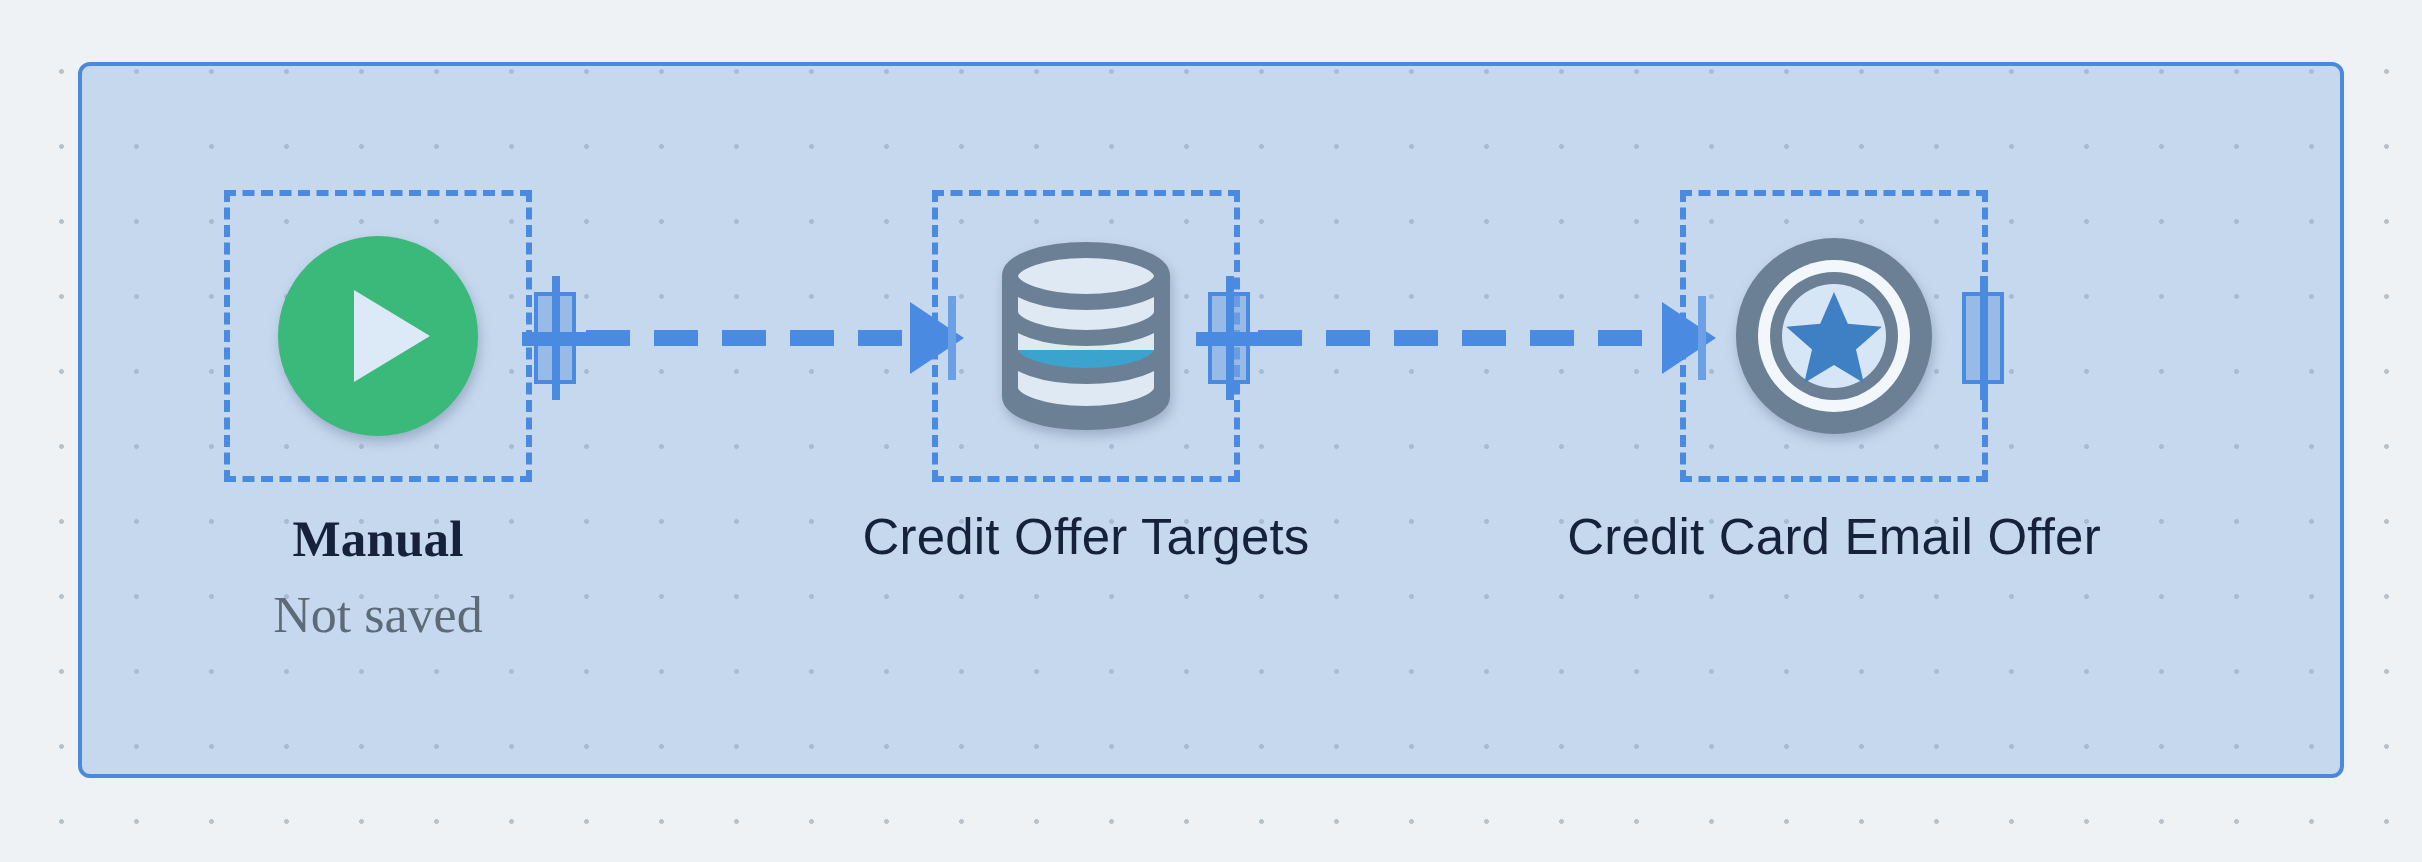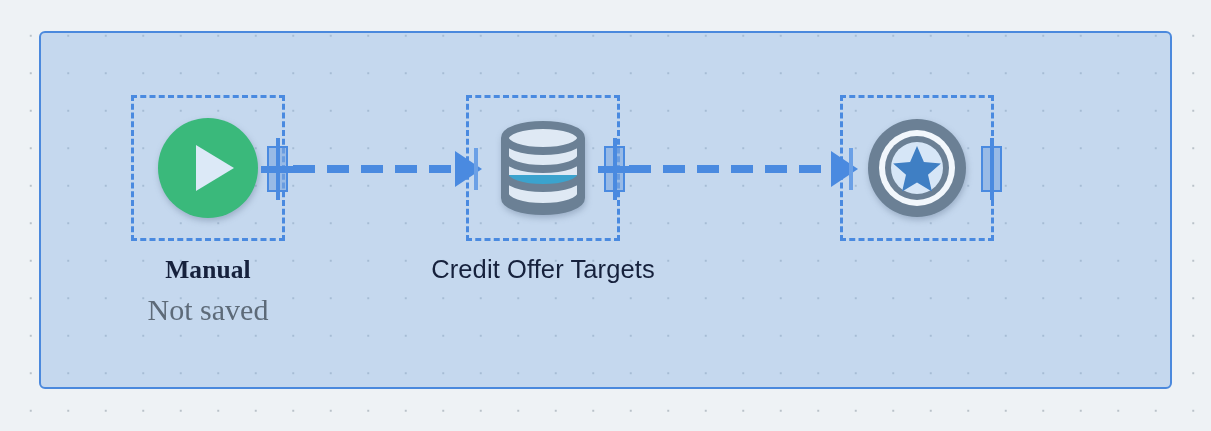--- a/index.html
+++ b/index.html
@@ -71,25 +71,25 @@
     color: #16213c;
     letter-spacing: .1px;
   }
   .node-label.bold { font-weight: bold; }
   .node-sublabel {
     position: absolute;
     top: 198px;
     left: 50%;
     transform: translateX(-50%);
     white-space: nowrap;
-    font-size: 30px;
+    font-size: 26px;
     color: #5d6a78;
   }
 
-  #node-manual       { left: 131px; font-family: Liberation Serif, serif; }
+  #node-manual       { left: 112px; font-family: Liberation Serif, serif; }
   #node-targets      { left: 466px; }
   #node-email-offer  { left: 840px; }
 
   
   .port-handle {
     position: absolute;
     top: 146px;
     width: 21px;
     height: 46px;
     box-sizing: border-box;
@@ -200,18 +200,19 @@
 
   <div class="node" id="node-email-offer">
     <div class="node-box"></div>
     <svg class="node-icon" viewBox="0 0 104 104">
       <circle cx="52" cy="52" r="49" fill="#6b8095"></circle>
       <circle cx="52" cy="52" r="38" fill="#f2f7fc"></circle>
       <circle cx="52" cy="52" r="32" fill="#6b8095"></circle>
       <circle cx="52" cy="52" r="26" fill="#d6e6f7"></circle>
       <polygon points="52,30 58.9,45.9 75.9,47.4 63,58.8 66.9,75.5 52,66.5 37.1,75.5 41,58.8 28.1,47.4 45.1,45.9" fill="#3f7fc4"></polygon>
     </svg>
+    <div class="node-label">Credit Card Email Offer</div>
   </div>
   <div class="port-handle" id="port-offer">
     <div class="v-stem"></div>
   </div>
 
 </div>
 
 </body></html>

